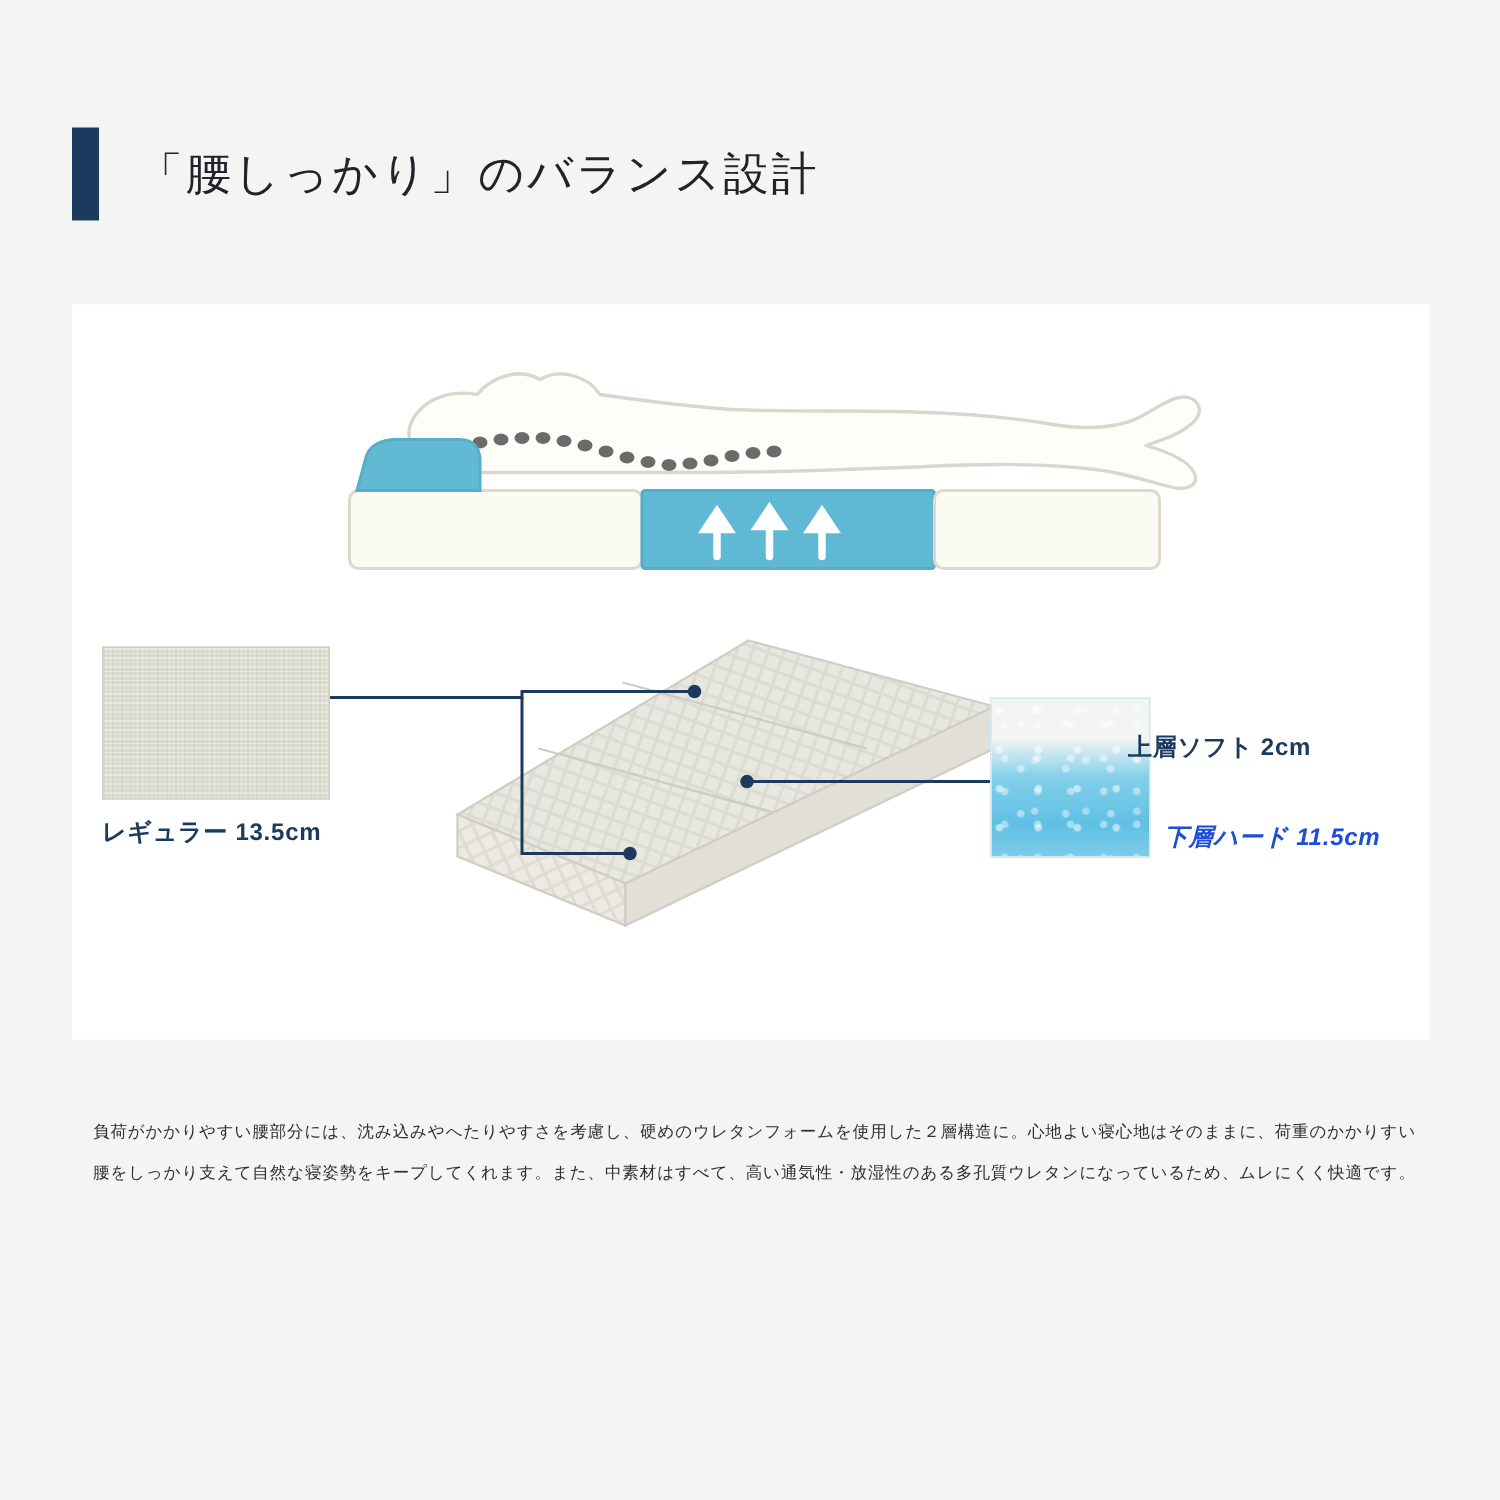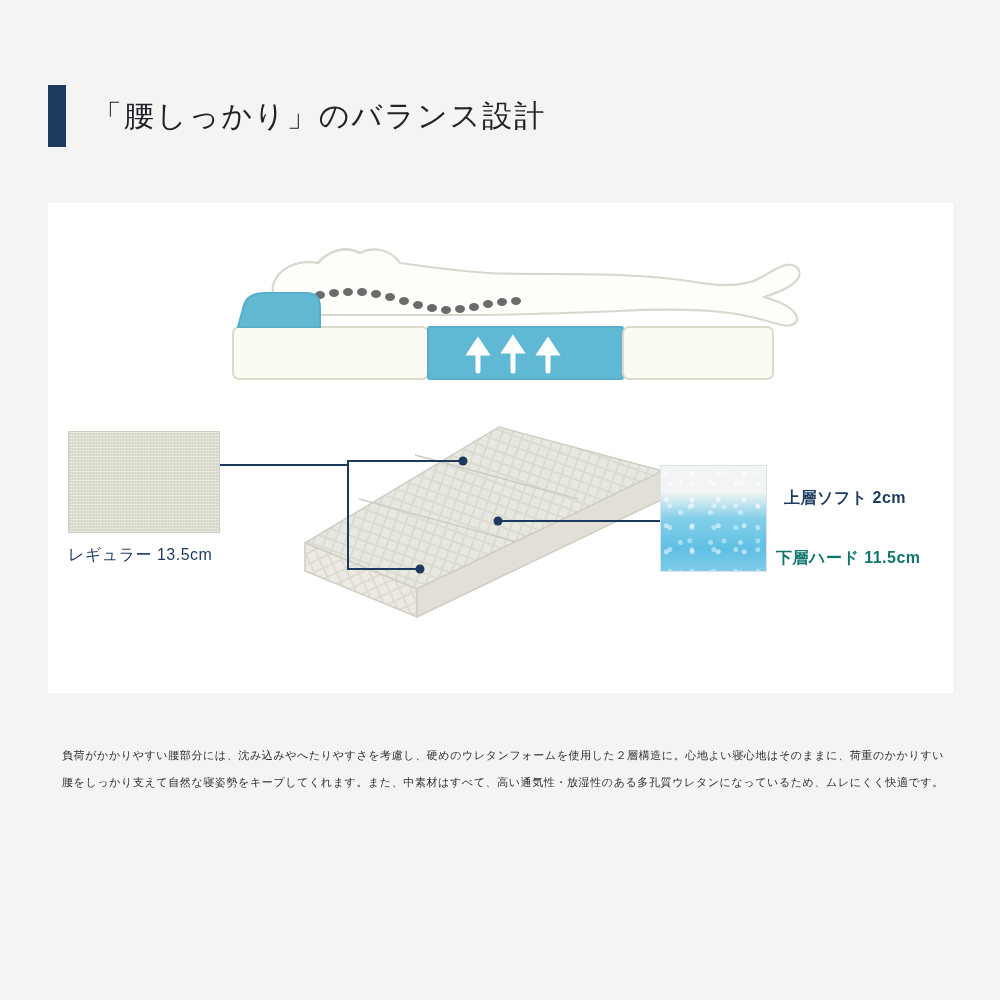--- a/index.html
+++ b/index.html
@@ -82,21 +82,21 @@
     background-image:
       repeating-linear-gradient(0deg, rgba(255,255,255,0.35) 0 1px, rgba(0,0,0,0) 1px 3px),
       repeating-linear-gradient(90deg, rgba(0,0,0,0.04) 0 1px, rgba(0,0,0,0) 1px 3px);
     border: 1px solid #cfcfc0;
   }
   .swatch-left-label {
     position: absolute;
     left: 20px;
     top: 342px;
     font-size: 16px;
-    font-weight: normal;
+    font-weight: bold;
     color: #1b3a5e;
     letter-spacing: 0.5px;
     white-space: nowrap;
   }
 
   
   .swatch-right {
     position: absolute;
     left: 612px;
     top: 262px;
@@ -127,37 +127,38 @@
     inset: 0;
     background-image:
       radial-gradient(circle at 20% 30%, rgba(255,255,255,0.55) 0 2px, rgba(255,255,255,0) 3px),
       radial-gradient(circle at 65% 55%, rgba(255,255,255,0.45) 0 2px, rgba(255,255,255,0) 3px),
       radial-gradient(circle at 40% 80%, rgba(255,255,255,0.45) 0 2px, rgba(255,255,255,0) 3px),
       radial-gradient(circle at 85% 20%, rgba(255,255,255,0.4) 0 2px, rgba(255,255,255,0) 3px);
     background-size: 26px 26px, 30px 30px, 22px 22px, 34px 34px;
   }
   .label-upper {
     position: absolute;
-    left: 736px;
+    left: 704px;
     top: 285px;
     font-size: 16px;
     font-weight: bold;
     color: #1b3a5e;
     white-space: nowrap;
     letter-spacing: 0.5px;
   }
   .label-lower {
     position: absolute;
     left: 728px;
     top: 345px;
     font-size: 16px;
     font-weight: bold;
-    color: #0f766e;
+    color: #1d4ed8;
     white-space: nowrap;
     letter-spacing: 0.5px;
+    font-style: italic;
   }
 
   
   .body-text {
     position: absolute;
     left: 62px;
     top: 742px;
     width: 885px;
     font-size: 11px;
     line-height: 2.45;

